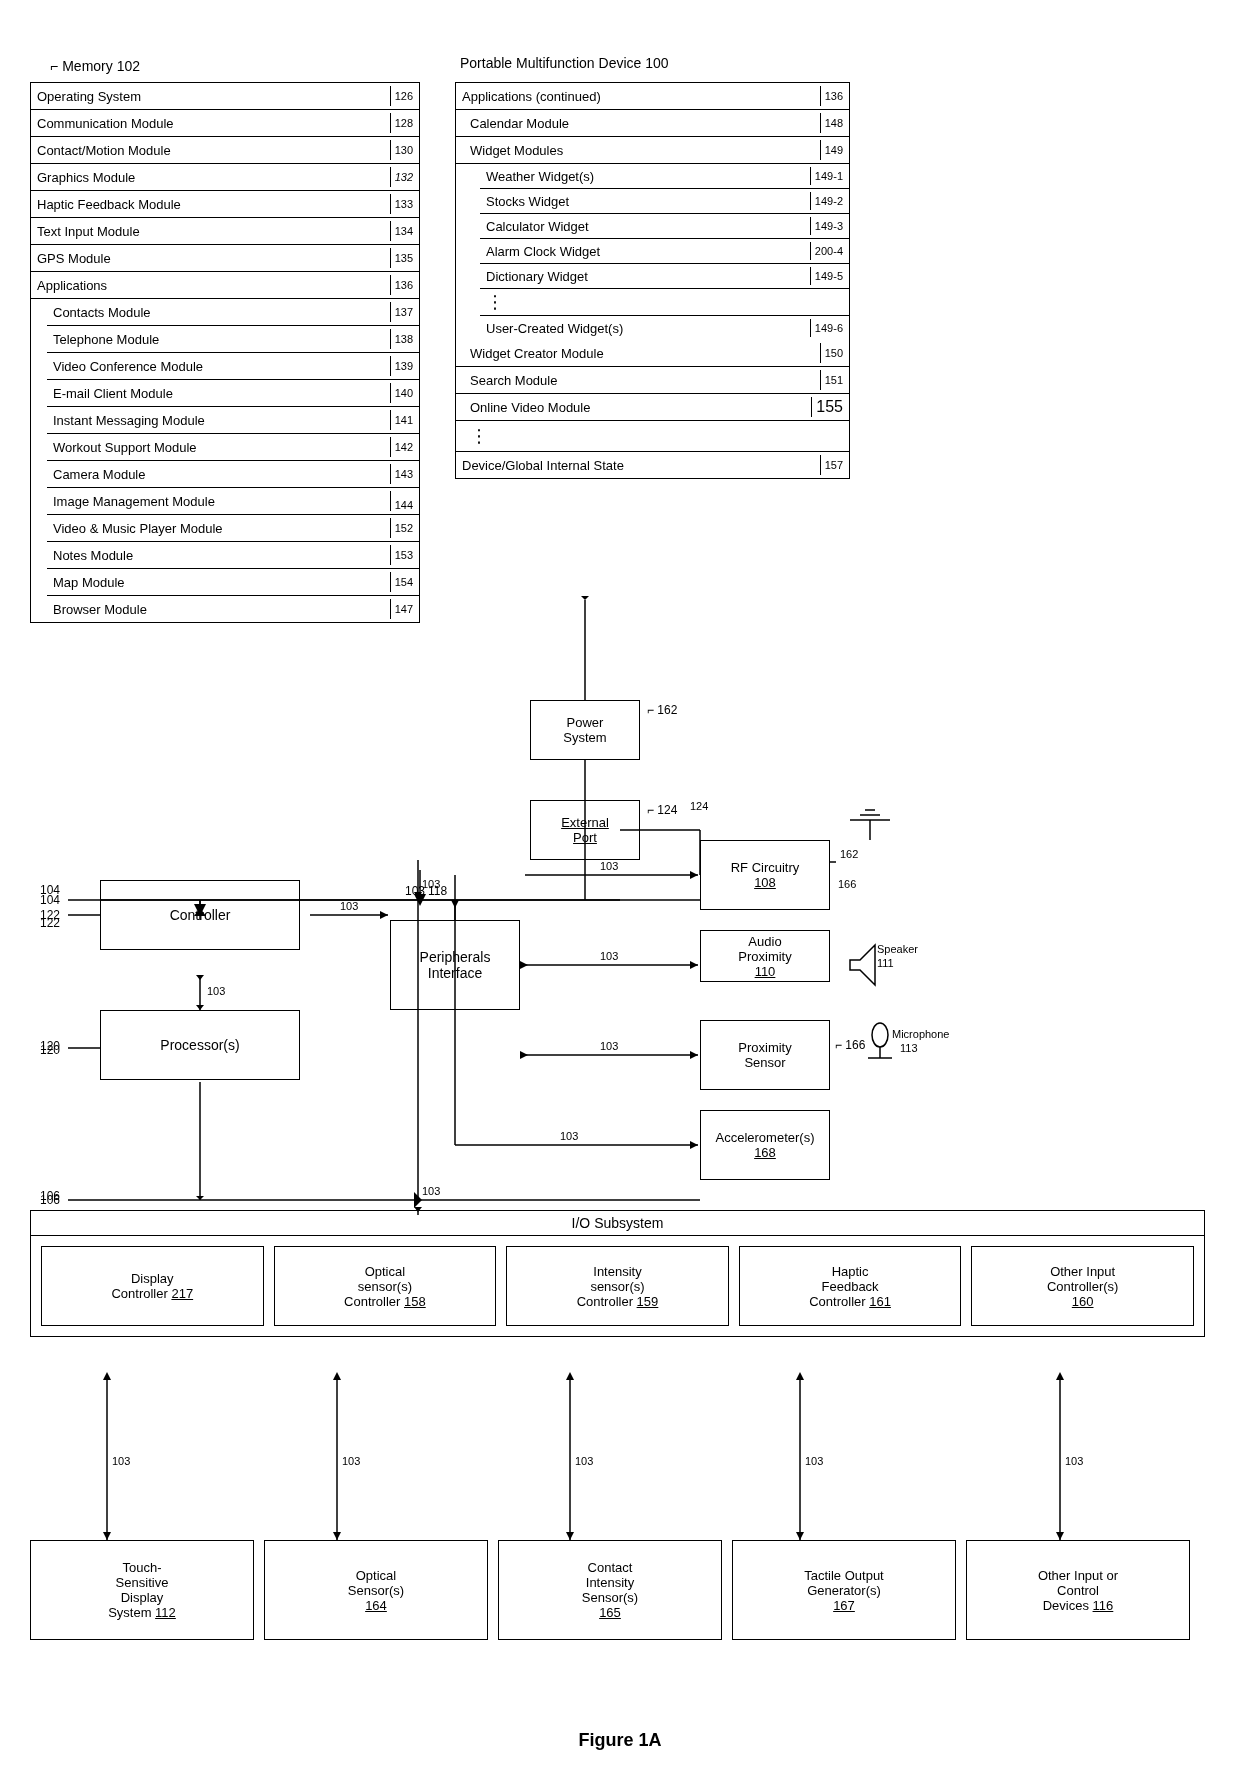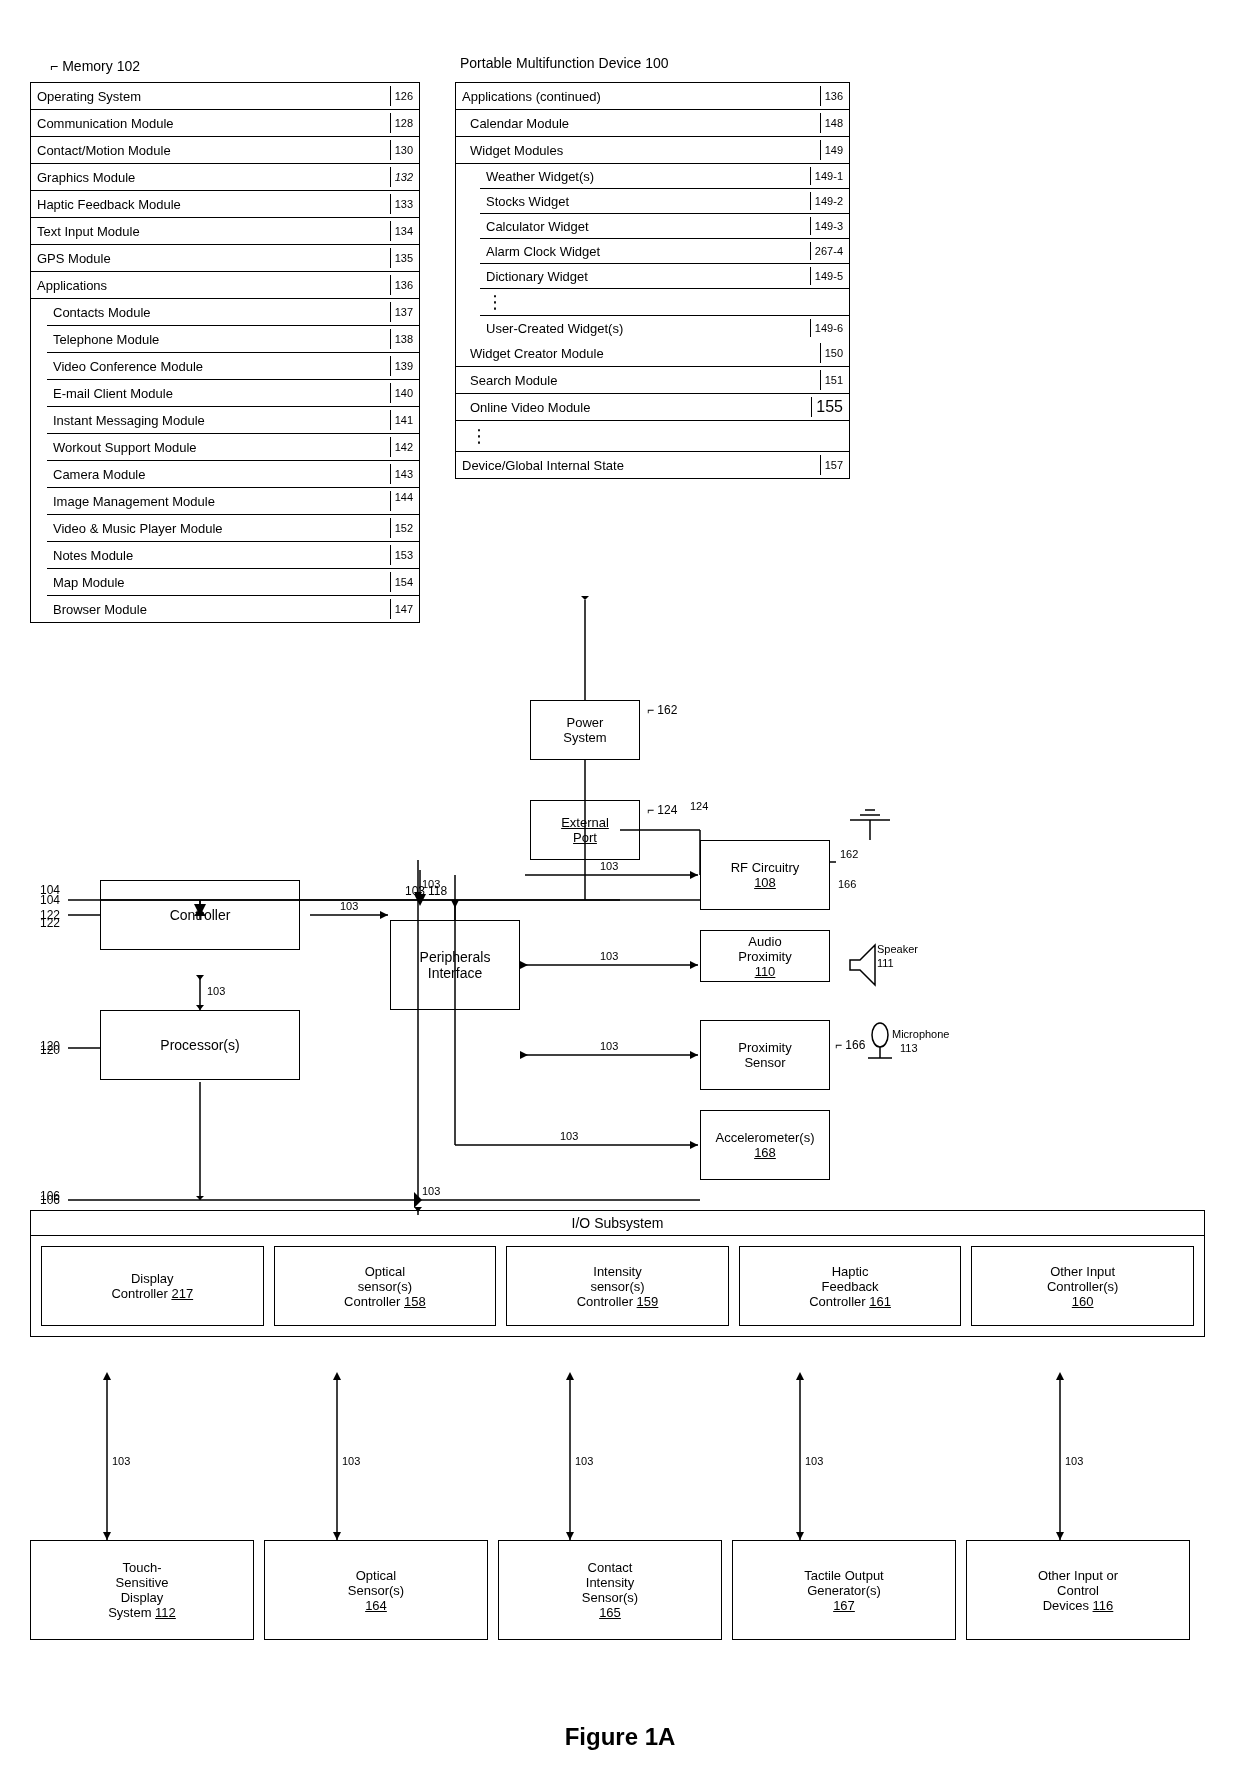--- a/index.html
+++ b/index.html
@@ -152,21 +152,21 @@
       font-size: 13px;
     }
 
     
     .figure-caption {
       position: absolute;
       bottom: 30px;
       left: 0;
       width: 1240px;
       text-align: center;
-      font-size: 24px;
+      font-size: 18px;
       font-weight: bold;
     }
 
     
     .svg-overlay {
       position: absolute;
       top: 0;
       left: 0;
       width: 1240px;
       height: 1781px;
@@ -514,21 +514,21 @@
       </div>
       <div class="app-sub-row">
         <span>Camera Module</span>
         <span style="display:flex; align-items:center;">
           <span style="border-left:1px solid #000; height:20px; margin-right:4px;"></span>
           <span style="font-size:11px;">143</span>
         </span>
       </div>
       <div class="app-sub-row">
         <span>Image Management Module</span>
-        <span style="display:flex; align-items:flex-start;">
+        <span style="display:flex; align-items:flex-end;">
           <span style="border-left:1px solid #000; height:20px; margin-right:4px;"></span>
           <span style="font-size:11px;">144</span>
         </span>
       </div>
       <div class="app-sub-row">
         <span>Video &amp; Music Player Module</span>
         <span style="display:flex; align-items:center;">
           <span style="border-left:1px solid #000; height:20px; margin-right:4px;"></span>
           <span style="font-size:11px;">152</span>
         </span>
@@ -606,21 +606,21 @@
         <span>Calculator Widget</span>
         <span style="display:flex; align-items:center;">
           <span style="border-left:1px solid #000; height:18px; margin-right:4px;"></span>
           <span style="font-size:11px;">149-3</span>
         </span>
       </div>
       <div class="widget-sub-row">
         <span>Alarm Clock Widget</span>
         <span style="display:flex; align-items:center;">
           <span style="border-left:1px solid #000; height:18px; margin-right:4px;"></span>
-          <span style="font-size:11px;">267-4</span>
+          <span style="font-size:11px;">200-4</span>
         </span>
       </div>
       <div class="widget-sub-row">
         <span>Dictionary Widget</span>
         <span style="display:flex; align-items:center;">
           <span style="border-left:1px solid #000; height:18px; margin-right:4px;"></span>
           <span style="font-size:11px;">149-5</span>
         </span>
       </div>
 

